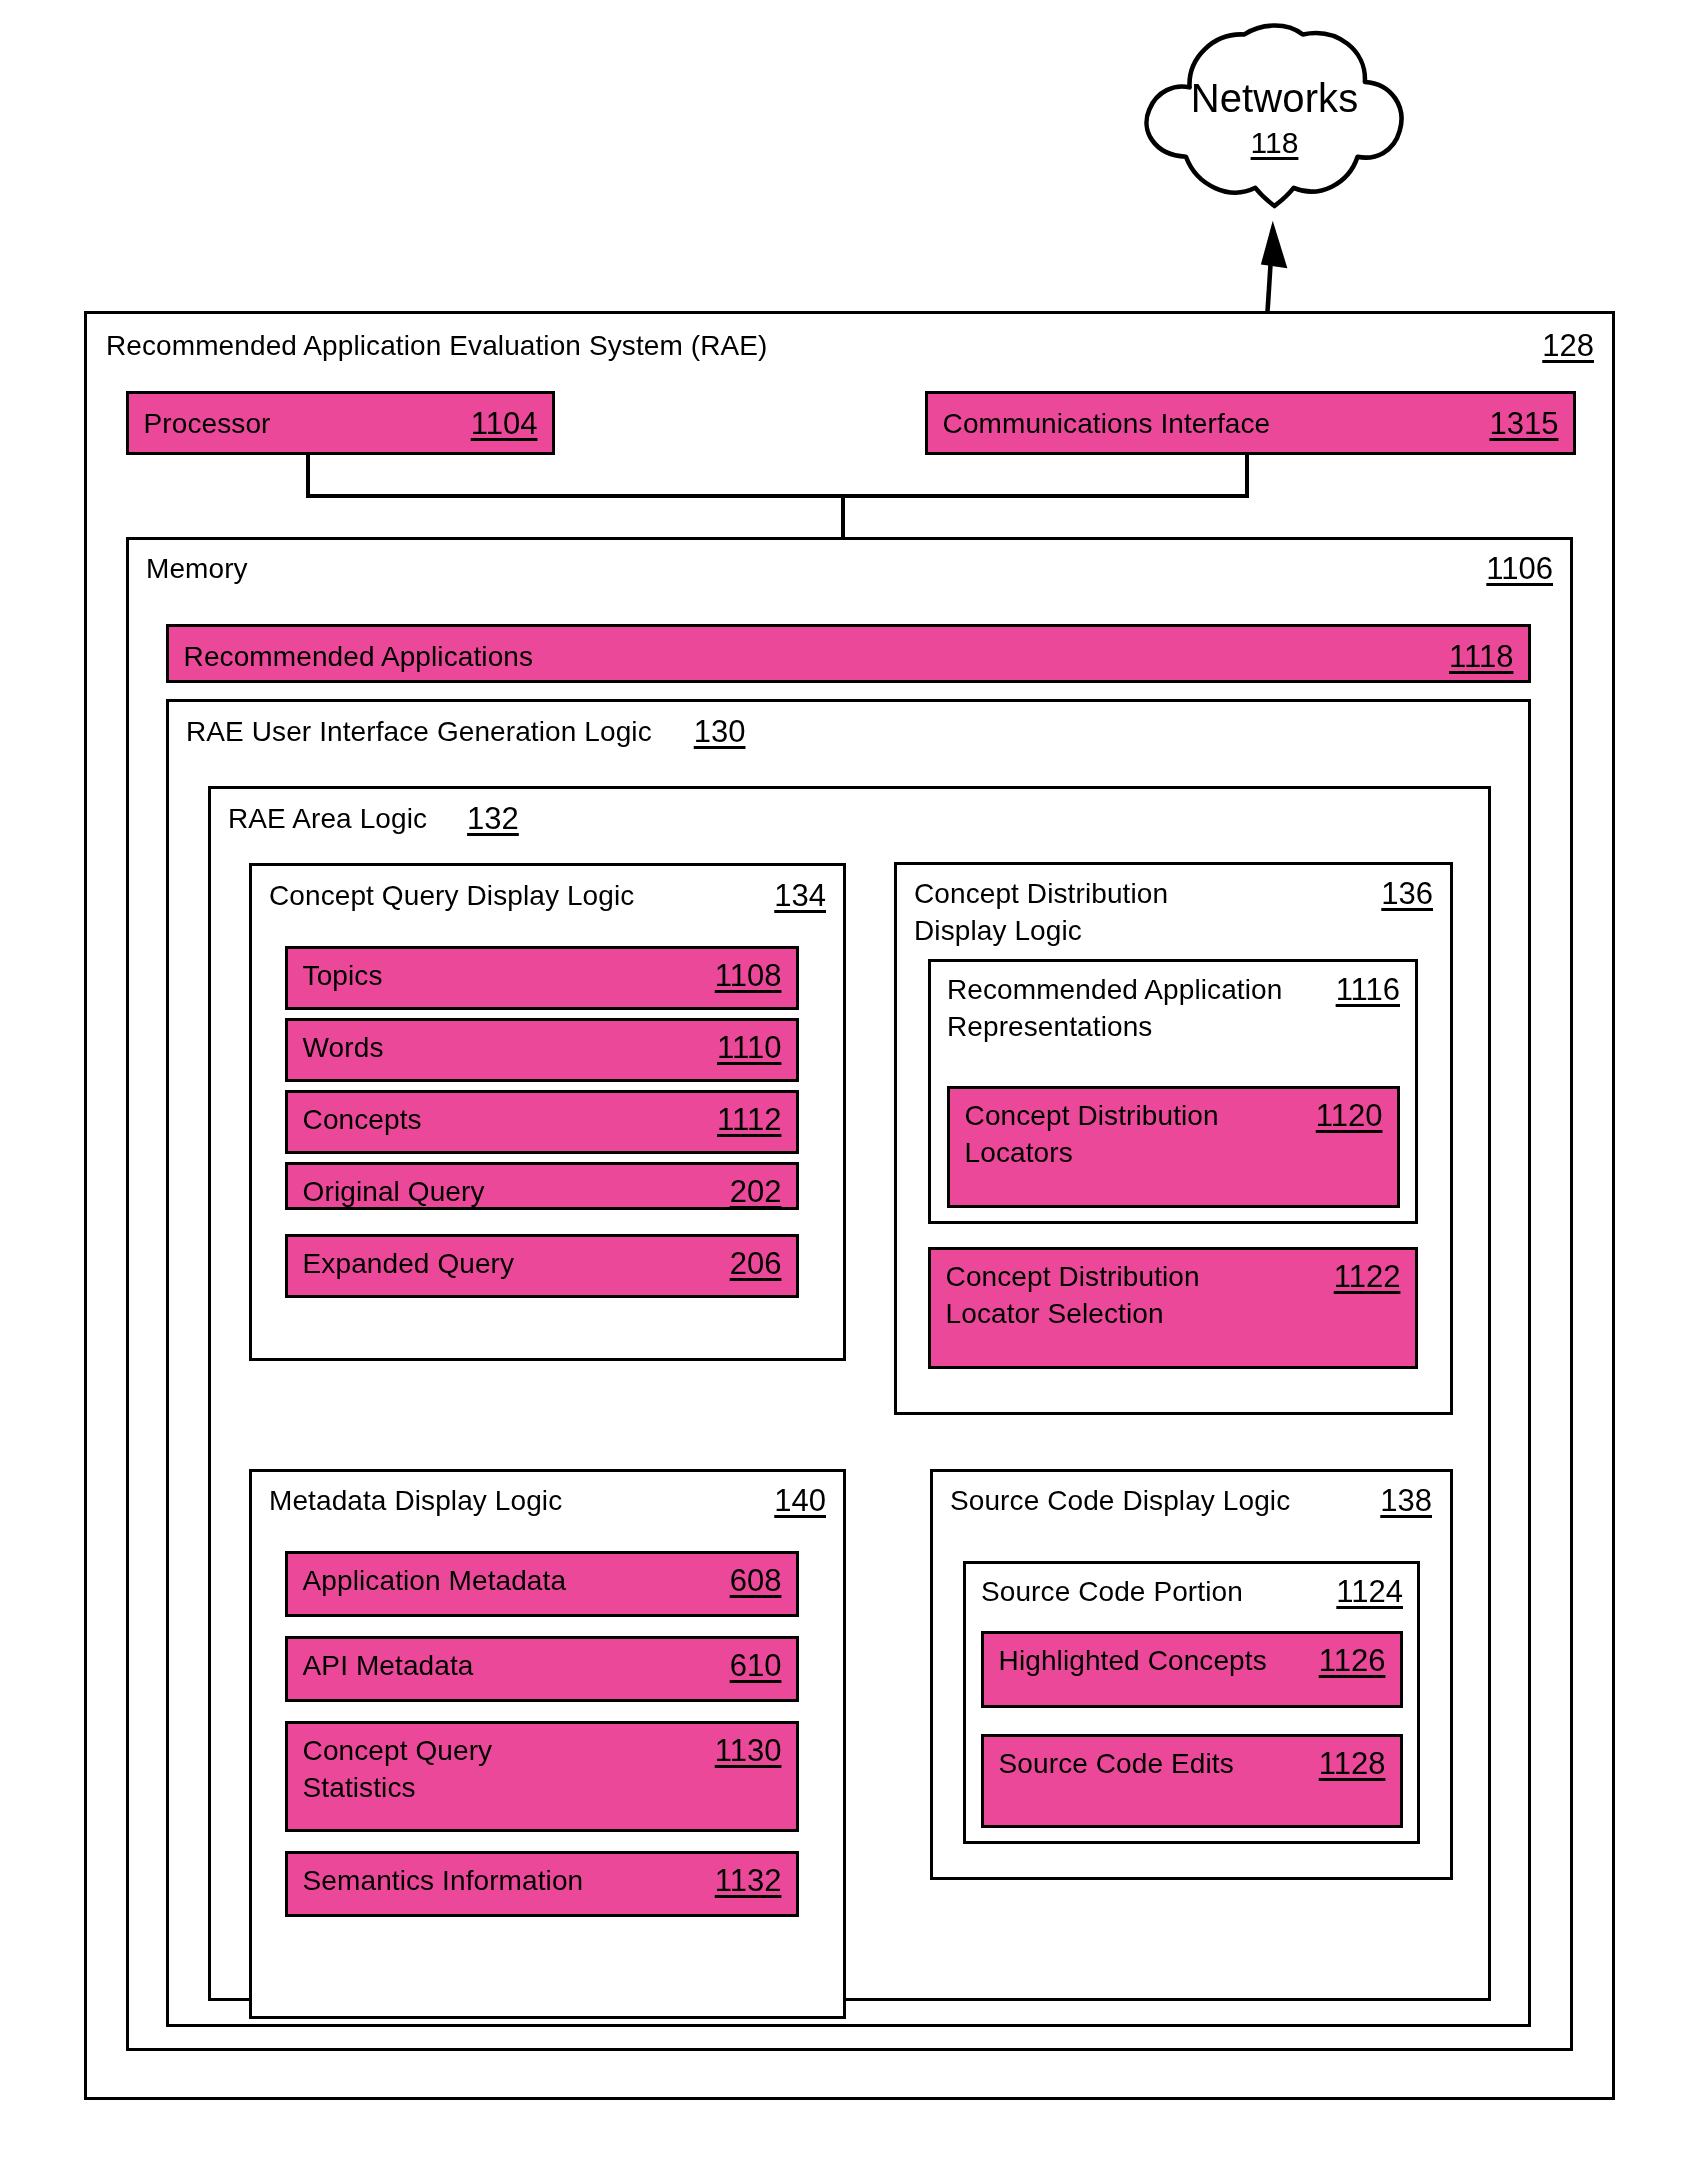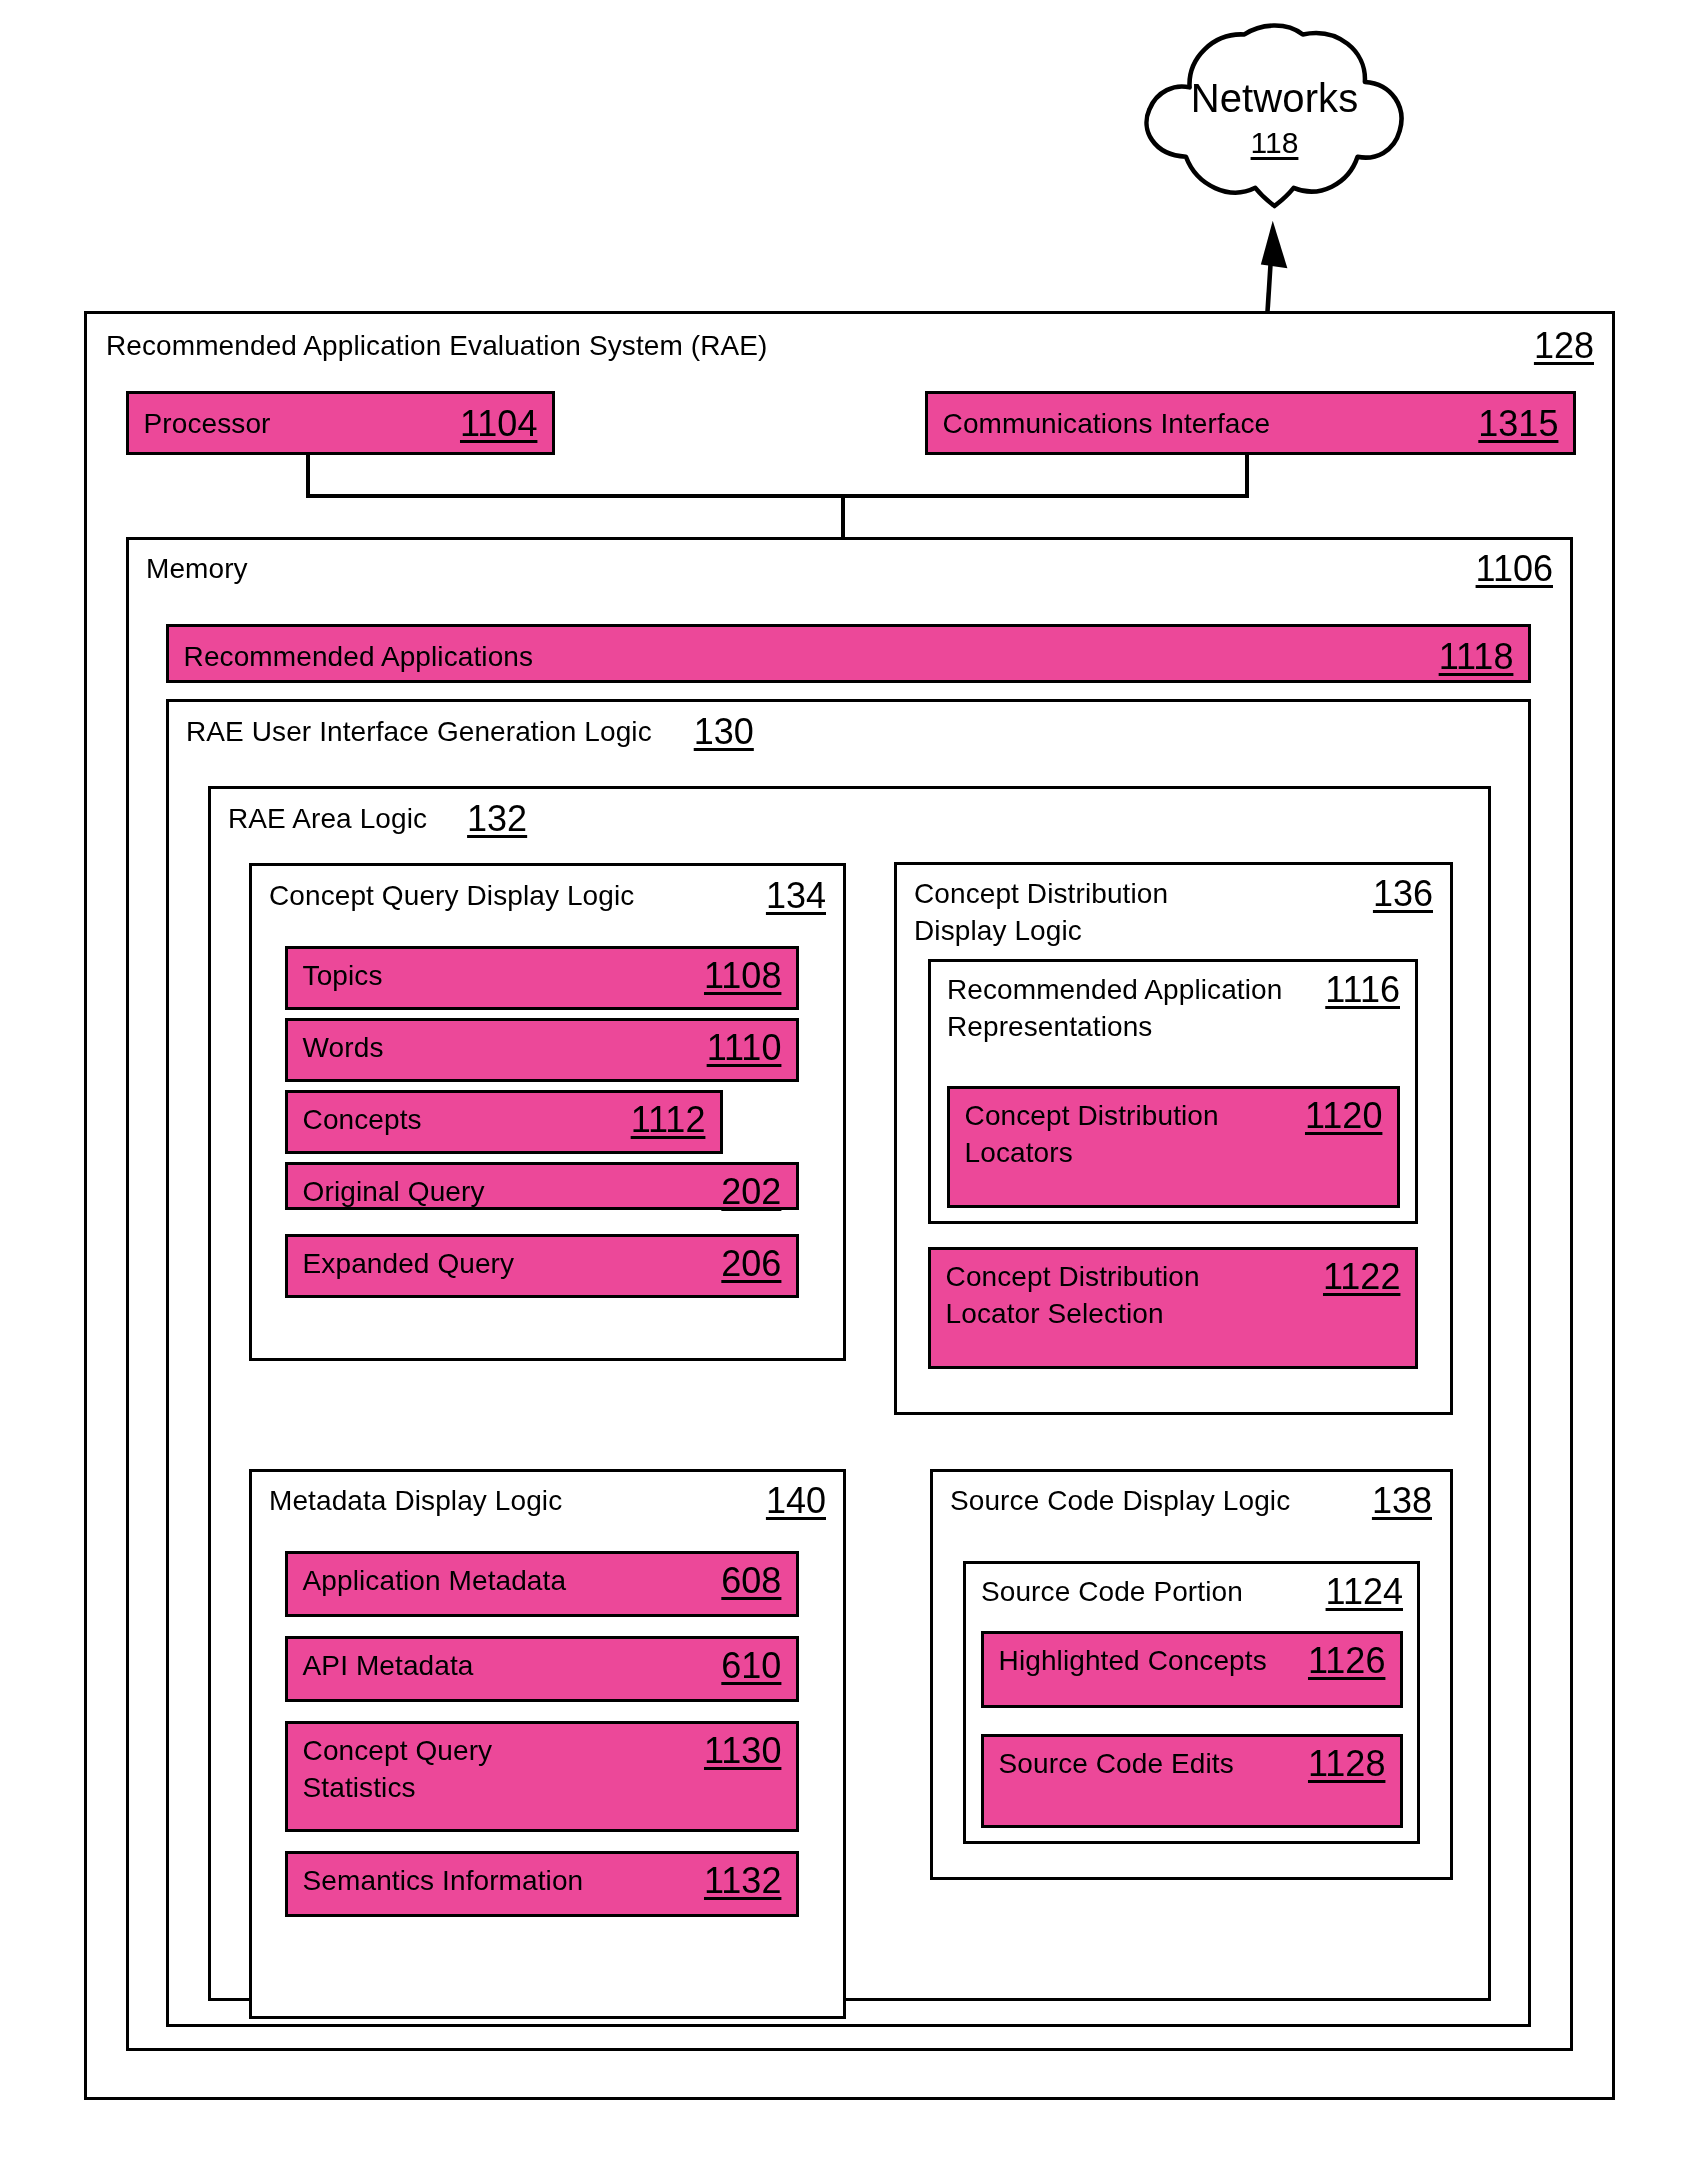--- a/index.html
+++ b/index.html
@@ -33,21 +33,21 @@
     display: flex;
     align-items: flex-start;
     white-space: nowrap;
   }
   .lbl {
     font-size: 28px;
     line-height: 37px;
     letter-spacing: 0.1px;
   }
   .ref {
-    font-size: 36px;
+    font-size: 31px;
     line-height: 37px;
     text-decoration: underline;
     text-underline-offset: 3.7px;
     text-decoration-thickness: 2.7px;
   }
 
   
   .row {
     position: absolute;
     box-sizing: border-box;
@@ -163,21 +163,21 @@
   </div>
 
   <div class="row" style="left:285px; top:946px; width:514px; height:64px;">
     <span class="lbl">Topics</span>
     <span class="ref">1108</span>
   </div>
   <div class="row" style="left:285px; top:1018px; width:514px; height:64px;">
     <span class="lbl">Words</span>
     <span class="ref">1110</span>
   </div>
-  <div class="row" style="left:285px; top:1090px; width:438px; height:64px;">
+  <div class="row" style="left:285px; top:1090px; width:514px; height:64px;">
     <span class="lbl">Concepts</span>
     <span class="ref">1112</span>
   </div>
   <div class="row" style="left:285px; top:1162px; width:514px; height:48px;">
     <span class="lbl">Original Query</span>
     <span class="ref">202</span>
   </div>
   <div class="row" style="left:285px; top:1234px; width:514px; height:64px;">
     <span class="lbl">Expanded Query</span>
     <span class="ref">206</span>

